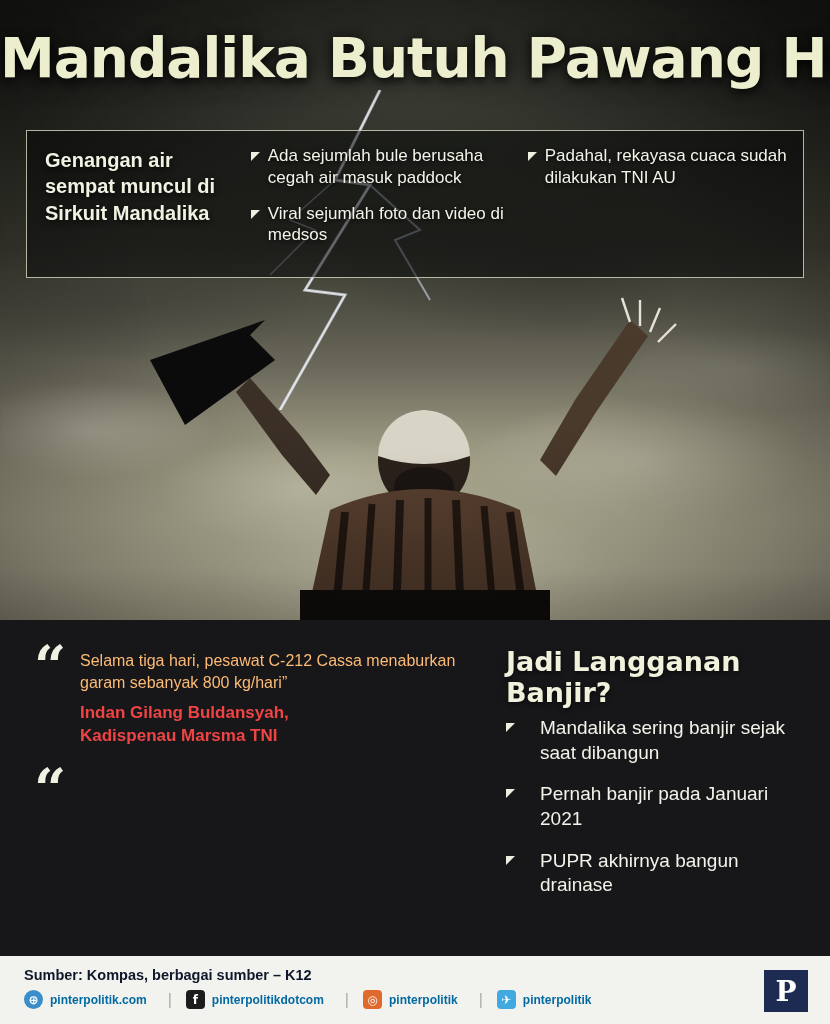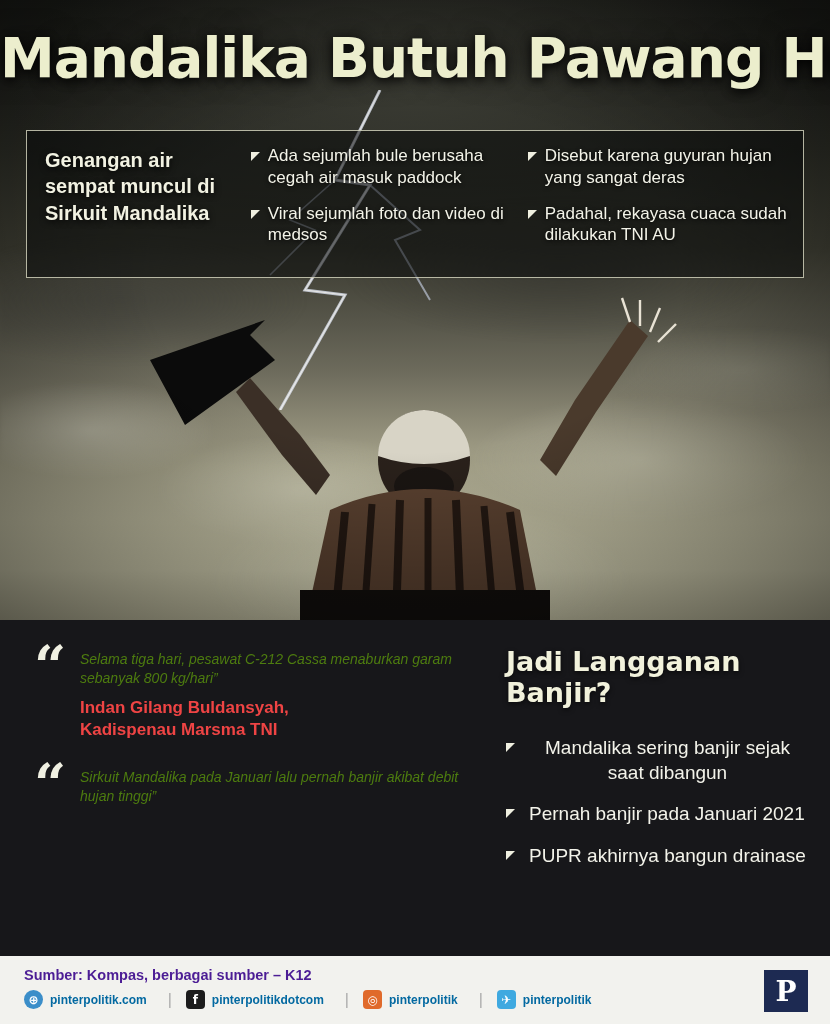--- a/index.html
+++ b/index.html
@@ -107,58 +107,57 @@
   .quote-block { display: flex; margin-bottom: 6px; }
   .qmark {
     flex: 0 0 auto;
     font-family: "DejaVu Serif", serif;
     font-size: 56px; line-height: 40px;
     color: #f0f0e2; font-weight: bold;
     width: 46px;
   }
   .qbody { padding-top: 4px; }
   .qtext {
-    font-style: italic;
-    color: #4d7c0f;
-    font-size: 14px;
+    color: #fdba74;
+    font-size: 16px;
     line-height: 1.35;
     margin-bottom: 9px;
   }
   .qauthor {
     color: #ef4444;
     font-weight: bold;
     font-size: 17px;
     line-height: 1.33;
   }
   .quote-block.second { margin-top: 22px; }
 
   .sidecol { width: 330px; padding: 26px 24px 0 6px; }
   .side-title {
     font-family: "DejaVu Sans", sans-serif;
     color: #f2f2dc;
     font-weight: bold;
     font-size: 27px;
-    margin-bottom: 28px;
+    margin-bottom: 8px;
     text-shadow: 0 2px 5px rgba(0,0,0,.6);
   }
-  .side-row { display: flex; gap: 14px; margin-bottom: 17px; text-align: center; }
+  .side-row { display: flex; gap: 25px; margin-bottom: 17px; }
   .side-text {
     color: #f3f3ea;
     font-size: 19px;
     line-height: 1.3;
   }
 
   
   .footer {
     position: absolute; top: 958px; left: 0;
     width: 830px; height: 66px;
     background: #f2f2ee;
     padding: 9px 0 0 24px;
   }
-  .src { color: #4c1d95; font-size: 14.5px; font-weight: bold; margin-bottom: 7px; }
+  .src { color: #0f172a; font-size: 14.5px; font-weight: bold; margin-bottom: 7px; }
   .social { display: flex; align-items: center; gap: 0; }
   .soc-item { display: flex; align-items: center; gap: 7px; padding-right: 14px; }
   .soc-item .sep { color: #aaa; padding-left: 14px; }
   .soc-label { color: #0369a1; font-size: 12px; font-weight: bold; }
   .ico {
     width: 19px; height: 19px; border-radius: 4px;
     display: flex; align-items: center; justify-content: center;
     color: #fff; font-size: 12px; font-weight: bold;
     font-family: "DejaVu Sans", sans-serif;
   }
@@ -234,24 +233,20 @@
         </div>
         <div class="bullet-row">
           <span class="tri"></span>
           <span class="bullet-text">Viral sejumlah foto dan video di medsos</span>
         </div>
       </div>
 
       <div class="hl-col second">
         <div class="bullet-row">
           <span class="tri"></span>
-          <span class="bullet-text">Disebut karena guyuran hujan yang sangat deras</span>
-        </div>
-        <div class="bullet-row">
-          <span class="tri"></span>
           <span class="bullet-text">Padahal, rekayasa cuaca sudah dilakukan TNI AU</span>
         </div>
       </div>
     </div>
   </div>
 
   <div class="lower">
     <div class="quotes">
 
       <div class="quote-block">
@@ -259,21 +254,20 @@
         <div class="qbody">
           <div class="qtext">Selama tiga hari, pesawat C-212 Cassa menaburkan garam sebanyak 800 kg/hari”</div>
           <div class="qauthor" style="white-space:pre-line">Indan Gilang Buldansyah,
 Kadispenau Marsma TNI</div>
         </div>
       </div>
 
       <div class="quote-block second">
         <div class="qmark">“</div>
         <div class="qbody">
-          <div class="qtext">Sirkuit Mandalika pada Januari lalu pernah banjir akibat debit hujan tinggi”</div>
         </div>
       </div>
     </div>
 
     <div class="sidecol">
       <div class="side-title">Jadi Langganan Banjir?</div>
 
       <div class="side-row">
         <span class="tri"></span>
         <span class="side-text">Mandalika sering banjir sejak saat dibangun</span>

